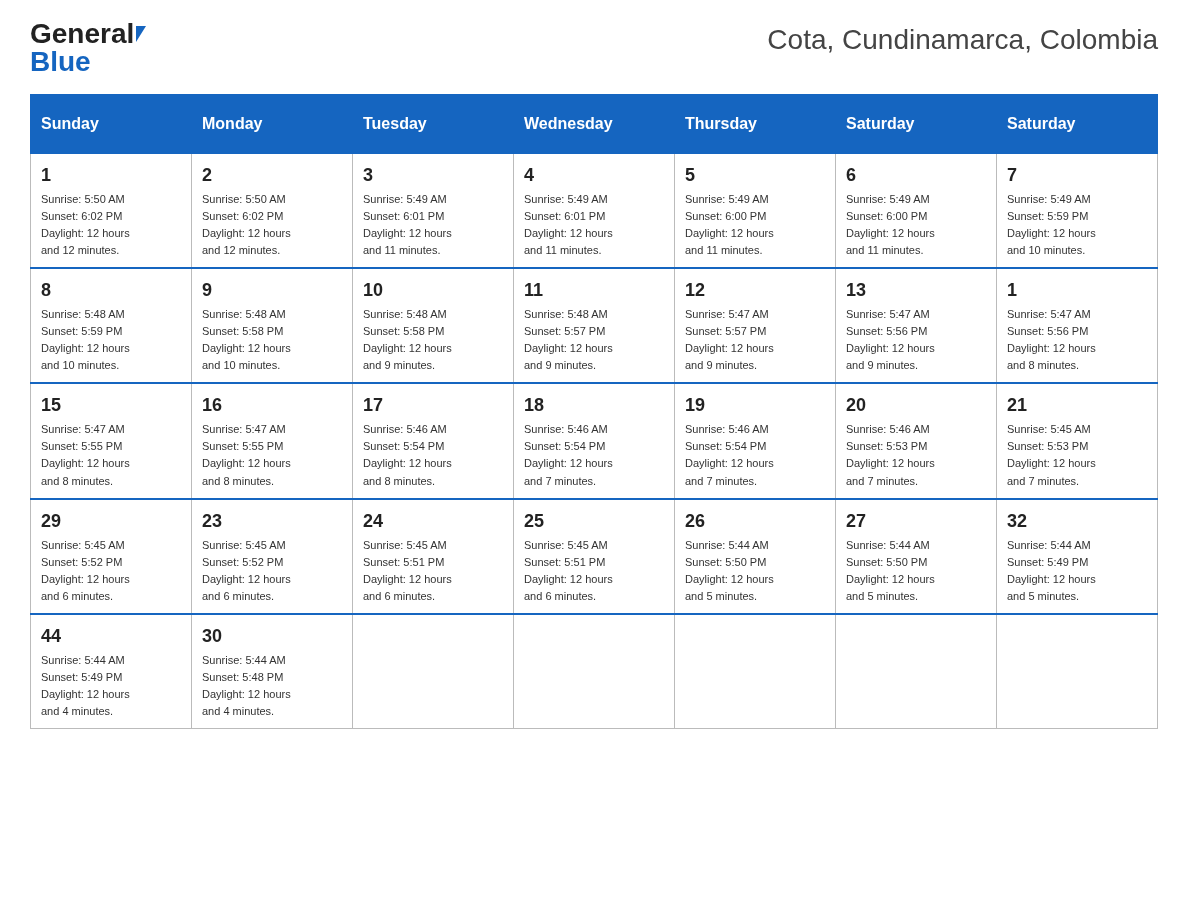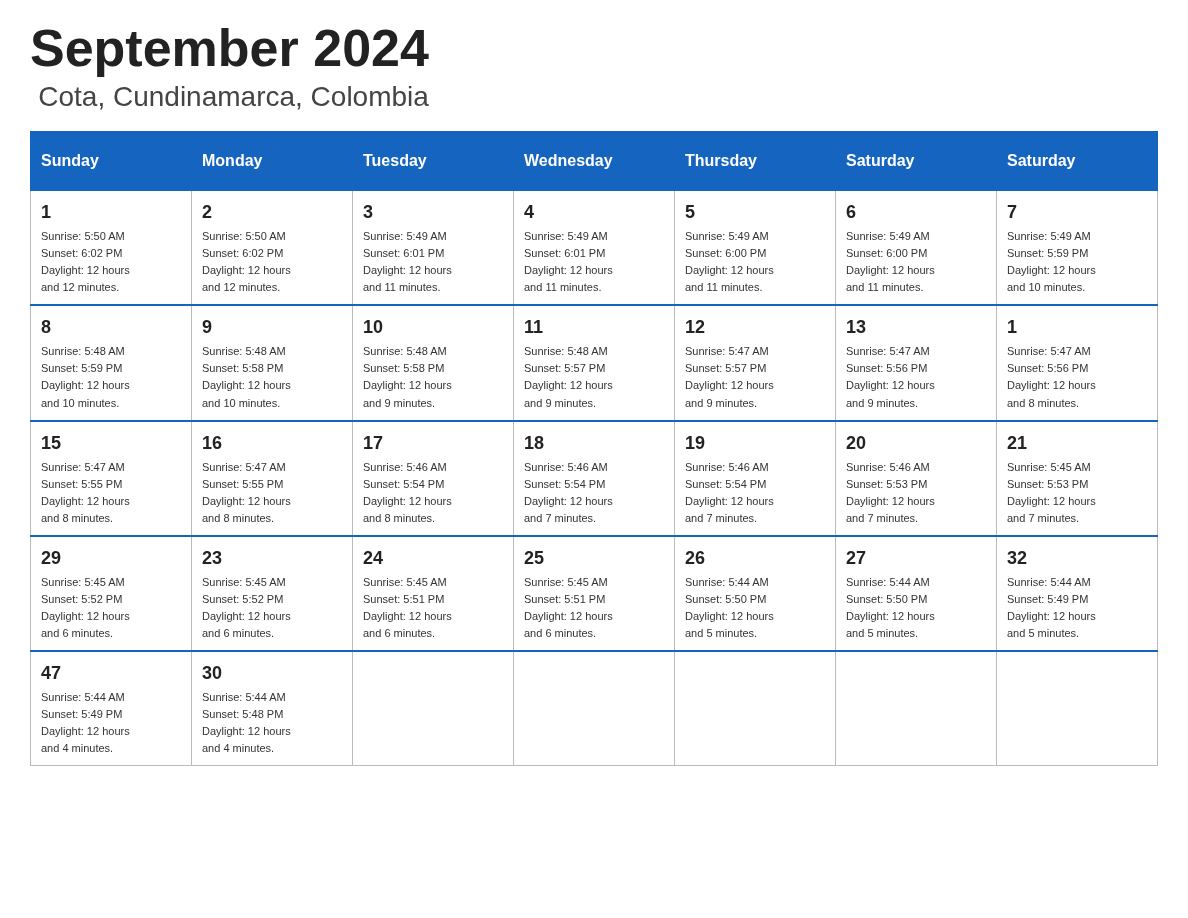--- a/index.html
+++ b/index.html
@@ -105,22 +105,28 @@
       background: #fff;
     }
     .row-divider td {
       border-top: 2px solid #1565c0 !important;
     }
   </style>
 </head>
 <body>
 
 <div class="header-area">
+  <div class="logo">
+    <div class="logo-top-row">
+      <span class="logo-general">General</span>
+      <span class="logo-triangle"></span>
+    </div>
+    <span class="logo-blue">Blue</span>
+  </div>
   <div class="title-area">
-    <div class="calendar-title">September 2024</div>
     <div class="calendar-subtitle">Cota, Cundinamarca, Colombia</div>
   </div>
 </div>
 
 <table>
   <thead>
     <tr>
     <th>Sunday</th>
         <th>Monday</th>
         <th>Tuesday</th>
@@ -246,21 +252,21 @@
           <span class="day-number">27</span>
           <div class="day-info">Sunrise: 5:44 AM<br>Sunset: 5:50 PM<br>Daylight: 12 hours<br>and 5 minutes.</div>
         </td>
         <td>
           <span class="day-number">32</span>
           <div class="day-info">Sunrise: 5:44 AM<br>Sunset: 5:49 PM<br>Daylight: 12 hours<br>and 5 minutes.</div>
         </td>
       </tr>
       <tr class="row-divider">
         <td>
-          <span class="day-number">47</span>
+          <span class="day-number">44</span>
           <div class="day-info">Sunrise: 5:44 AM<br>Sunset: 5:49 PM<br>Daylight: 12 hours<br>and 4 minutes.</div>
         </td>
         <td>
           <span class="day-number">30</span>
           <div class="day-info">Sunrise: 5:44 AM<br>Sunset: 5:48 PM<br>Daylight: 12 hours<br>and 4 minutes.</div>
         </td>
         <td></td>
         <td></td>
         <td></td>
         <td></td>

